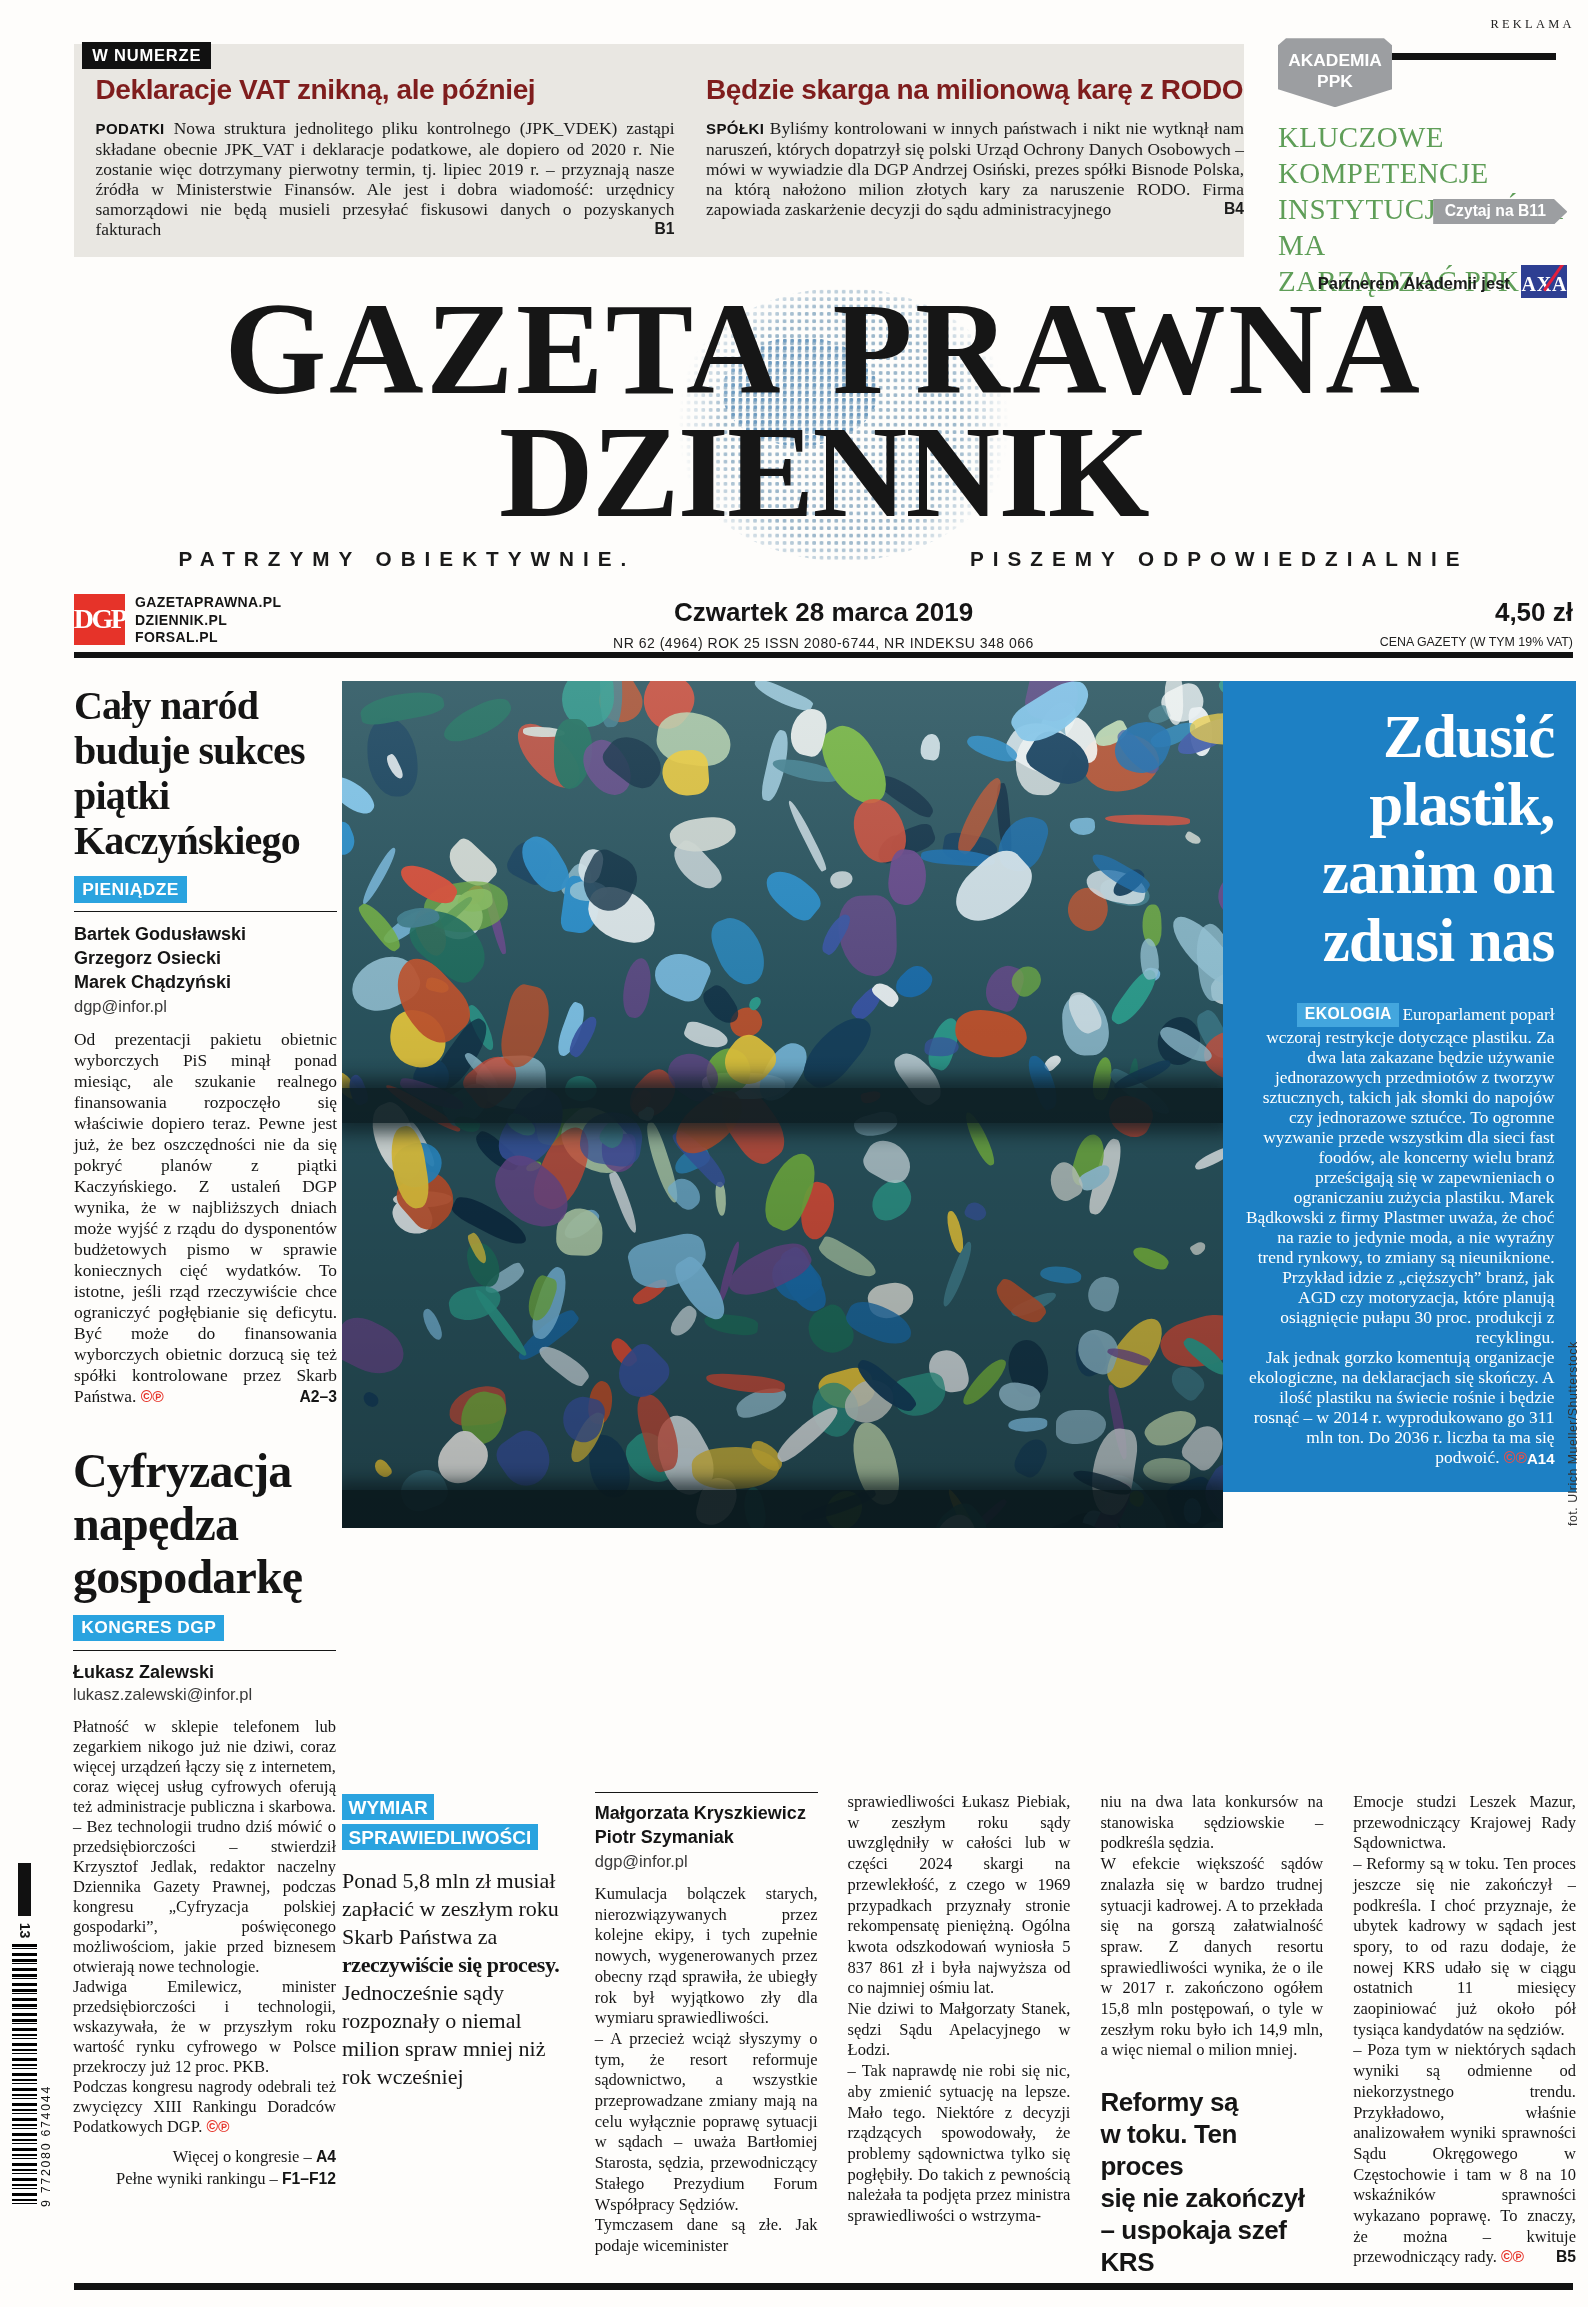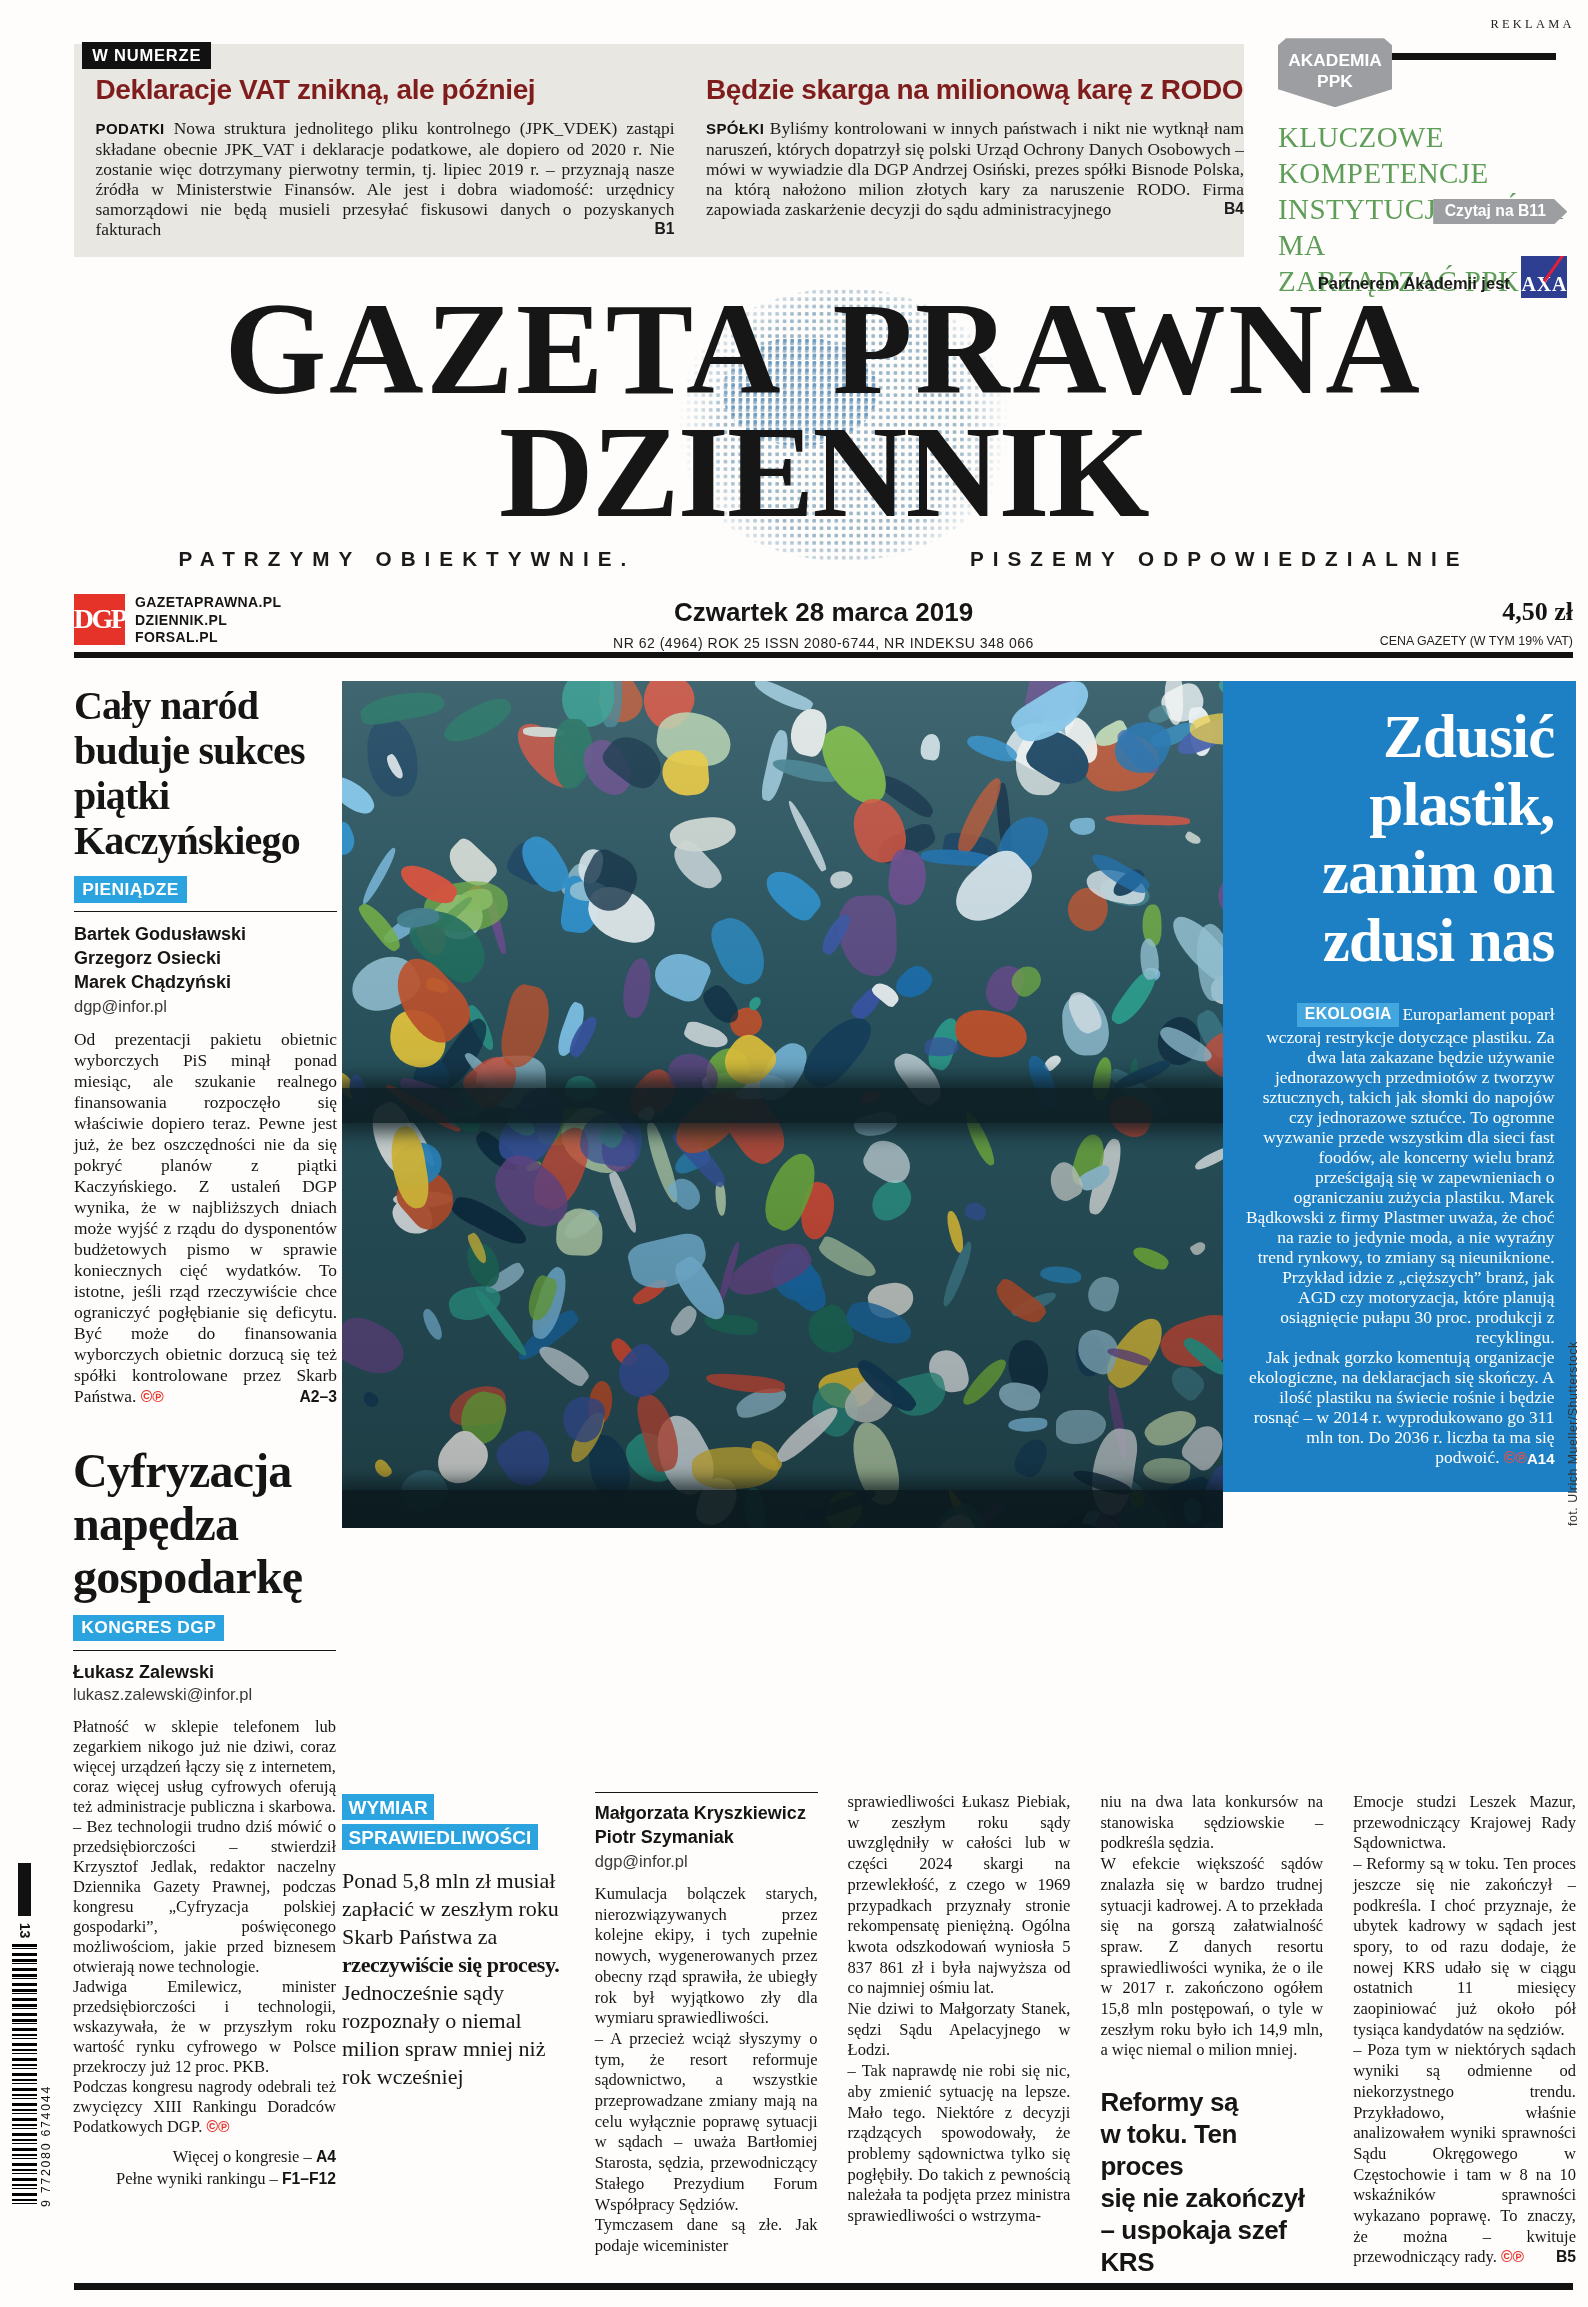--- a/index.html
+++ b/index.html
@@ -33,21 +33,21 @@
         color:#fff;font-family:"Liberation Sans",sans-serif;font-weight:bold;font-size:17.4px;
         text-align:center;line-height:21.5px;padding-top:11.6px;box-sizing:border-box;white-space:pre-line;}
   .ad-message{position:absolute;left:10px;top:84px;width:290px;color:#5f9e58;
         font-size:29px;line-height:36px;letter-spacing:0.4px;white-space:pre-line;}
   .ad-cta{position:absolute;right:11.6px;top:164px;background:#9c9ea1;color:#fff;
         font-family:"Liberation Sans",sans-serif;font-weight:bold;font-size:15.7px;
         padding:3.3px 21.5px 4.1px 11.6px;clip-path:polygon(0 0,90% 0,100% 50%,90% 100%,0 100%);}
   .ad-partner{position:absolute;right:11.6px;bottom:0;display:flex;align-items:flex-end;gap:11.6px;}
   .ad-partner-note{font-family:"Liberation Sans",sans-serif;font-size:16.5px;font-weight:bold;
         color:#1a1a1a;padding-bottom:5px;}
-  .axa{position:relative;width:46px;height:42px;background:#2e3f92;overflow:hidden;}
+  .axa{position:relative;width:46px;height:33px;background:#2e3f92;overflow:hidden;}
   .axa span{position:absolute;left:0;right:0;bottom:1.7px;text-align:center;color:#fff;
         font-family:"Liberation Serif",serif;font-weight:bold;font-size:20px;letter-spacing:0.8px;}
   .axa::after{content:"";position:absolute;top:-6.6px;right:11.6px;width:3.3px;height:36px;
         background:#e41f3d;transform:rotate(35deg);}
 
   
   .masthead{position:absolute;left:74px;top:288px;width:1499px;text-align:center;}
   .globe{position:absolute;left:596px;top:0;width:347px;height:273px;border-radius:50%;
         background-image:radial-gradient(#9db8cb 1.8px,transparent 2.3px);background-size:7.4px 7.4px;
         z-index:0;}
@@ -69,21 +69,21 @@
   .dgp-logo{width:51px;height:51px;background:#e63329;color:#fff;display:flex;
         align-items:center;justify-content:center;font-family:"Liberation Serif",serif;
         font-weight:bold;font-size:28px;letter-spacing:-2.5px;}
   .dl-sites{font-family:"Liberation Sans",sans-serif;font-weight:bold;font-size:14px;
         line-height:17.4px;letter-spacing:0.4px;padding-top:0.8px;}
   .dl-center{position:absolute;left:50%;transform:translateX(-50%);top:5px;text-align:center;}
   .dl-date{font-family:"Liberation Sans",sans-serif;font-weight:bold;font-size:26px;}
   .dl-issue{font-family:"Liberation Sans",sans-serif;font-size:14px;letter-spacing:0.5px;
         margin-top:6.6px;color:#222;}
   .dl-right{position:absolute;right:0;top:5px;text-align:right;}
-  .dl-price{font-family:Liberation Serif, serif;font-weight:bold;font-size:26px;}
+  .dl-price{font-family:Liberation Sans, sans-serif;font-weight:bold;font-size:26px;}
   .dl-price-note{font-family:"Liberation Sans",sans-serif;font-size:12.4px;margin-top:6.6px;color:#222;}
   .rule{position:absolute;left:74px;width:1499px;background:#121212;}
   .rule-top{top:652px;height:5.8px;}
   .rule-bottom{top:2283px;height:7.4px;}
 
   
   .lead-left{position:absolute;left:74px;top:683px;width:263px;}
   .lead-left h2{margin:0;font-size:40px;line-height:45px;font-weight:bold;letter-spacing:-0.8px;}
   .badge{display:inline-block;background:#2aa3df;color:#fff;
         font-family:"Liberation Sans",sans-serif;font-weight:bold;font-size:17.4px;

